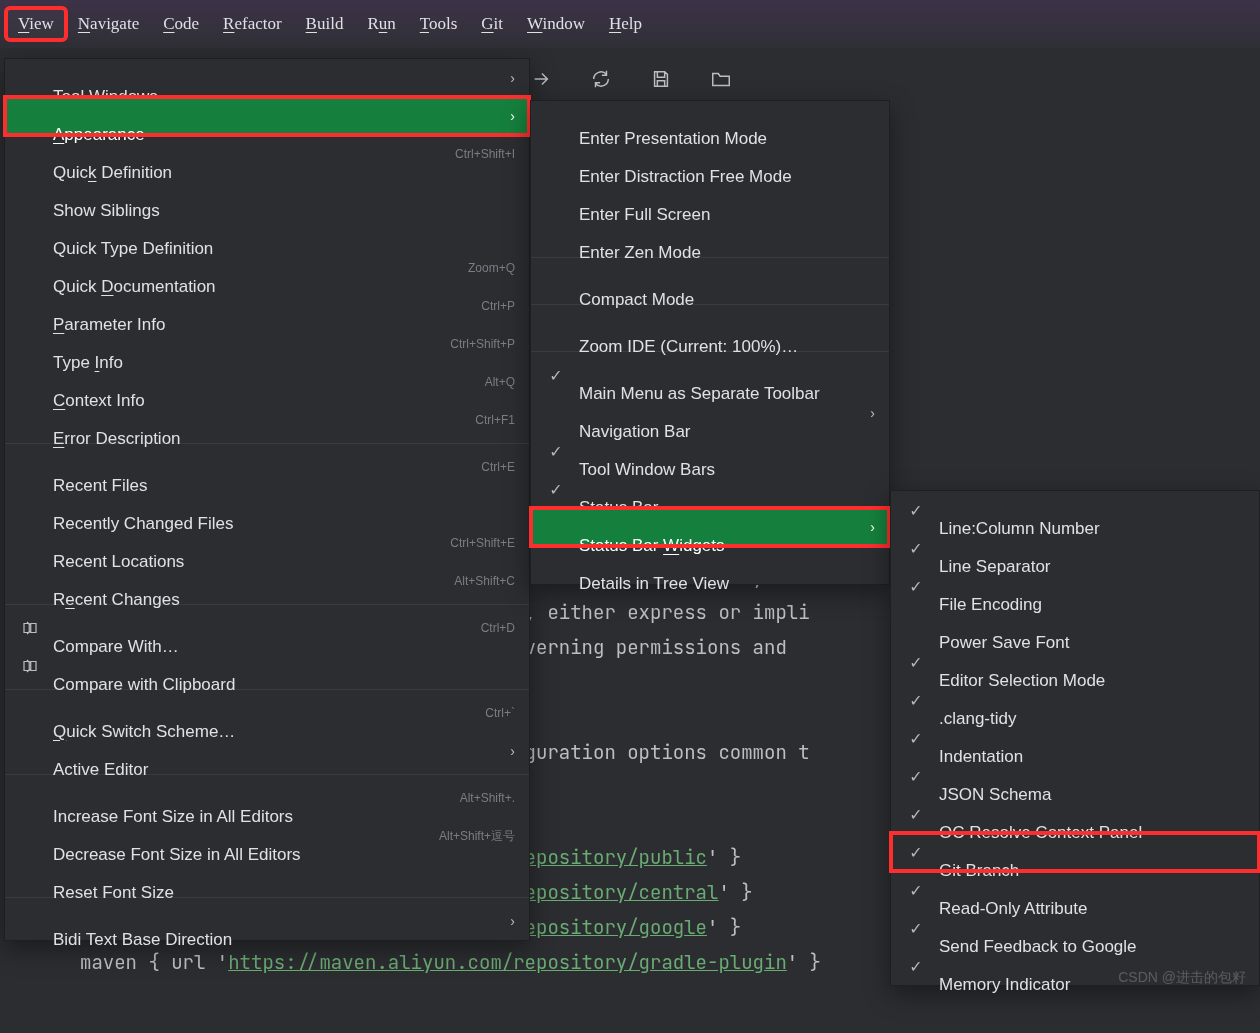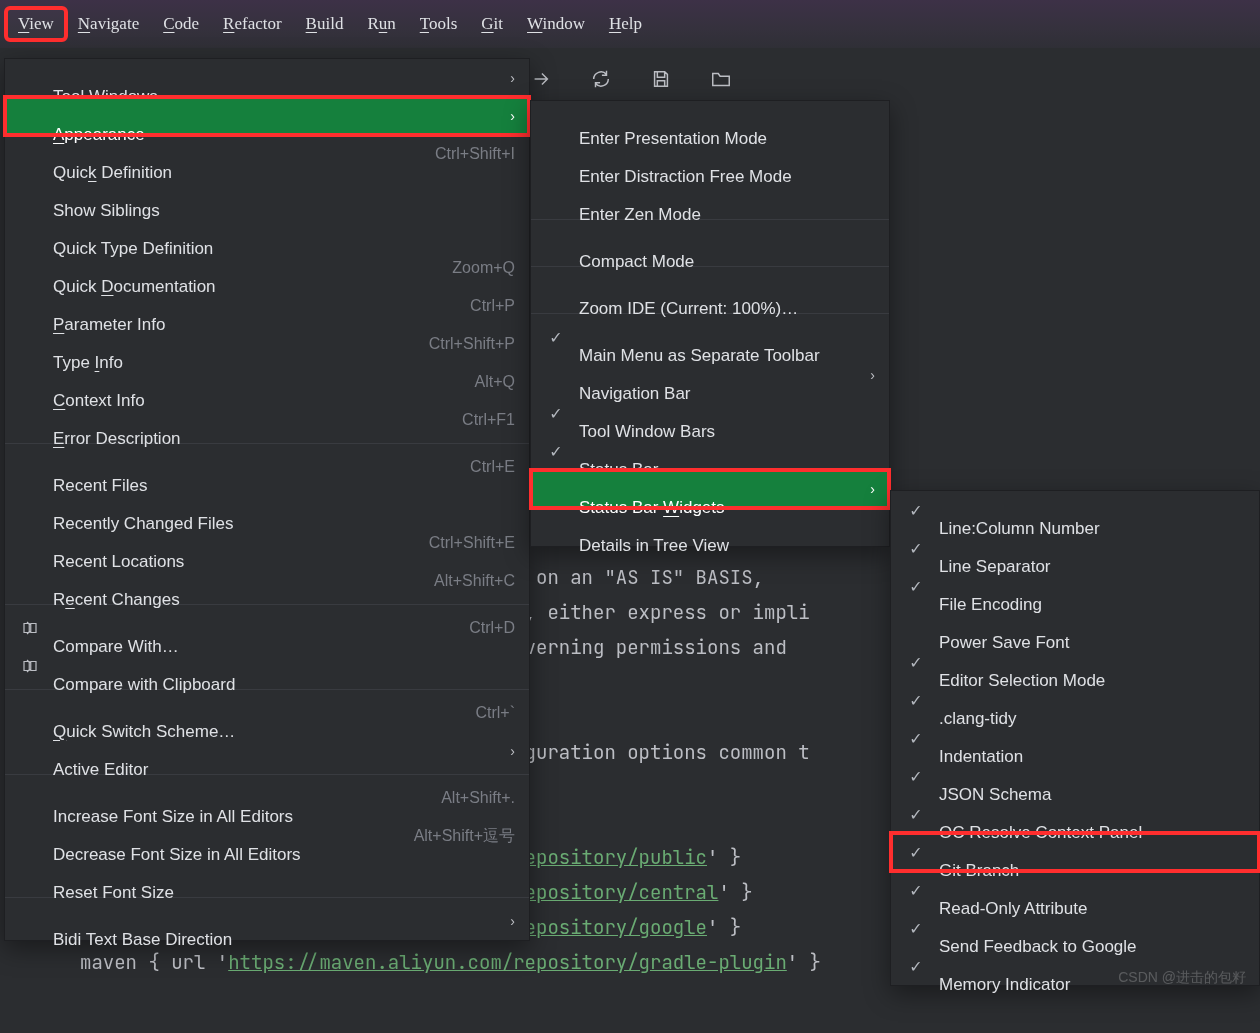--- a/index.html
+++ b/index.html
@@ -54,21 +54,21 @@
 .menu1 { left: 4px;   top: 58px;  width: 526px; }
 .menu2 { left: 530px; top: 100px; width: 360px; }
 .menu3 { left: 890px; top: 490px; width: 370px; }
 
 .menu-item {
   display: flex; align-items: center;
   height: 38px; padding: 0 14px 0 48px;
   position: relative; cursor: pointer;
 }
 .menu-item .label { flex: 1; color: #dfe1e5; margin-top: 37px; }
-.menu-item .shortcut { color: #7a7d85; font-size: 16px; text-align: right; }
+.menu-item .shortcut { color: #7a7d85; font-size: 12px; text-align: right; }
 .menu-item .icon-slot {
   position: absolute; left: 14px; width: 22px; display: flex; justify-content: center;
 }
 .menu-item.hilite { background: #15803d; }
 .menu-item.hilite .label, .menu-item.hilite .shortcut { color: #fff; }
 .menu-sep { height: 1px; background: #393b40; margin: 4px 0; }
 .sub-arrow { color: #bcbec4; font-size: 14px; margin-left: 8px; }
 .menu-item.hilite .sub-arrow { color: #fff; }
 .check { color: #b4b8bf; font-size: 16px; }
 .redbox { outline: 4px solid #ff2e2e; outline-offset: -2px; }
@@ -236,20 +236,24 @@
     <div class="menu-item">
       <span class="icon-slot"></span>
       <span class="label">Enter Presentation Mode</span>
     </div>
     <div class="menu-item">
       <span class="icon-slot"></span>
       <span class="label">Enter Distraction Free Mode</span>
     </div>
     <div class="menu-item">
       <span class="icon-slot"></span>
+      <span class="label">Enter Full Screen</span>
+    </div>
+    <div class="menu-item">
+      <span class="icon-slot"></span>
       <span class="label">Enter Zen Mode</span>
     </div>
     <div class="menu-sep"></div>
     <div class="menu-item">
       <span class="icon-slot"></span>
       <span class="label">Compact Mode</span>
     </div>
     <div class="menu-sep"></div>
     <div class="menu-item">
       <span class="icon-slot"></span>

